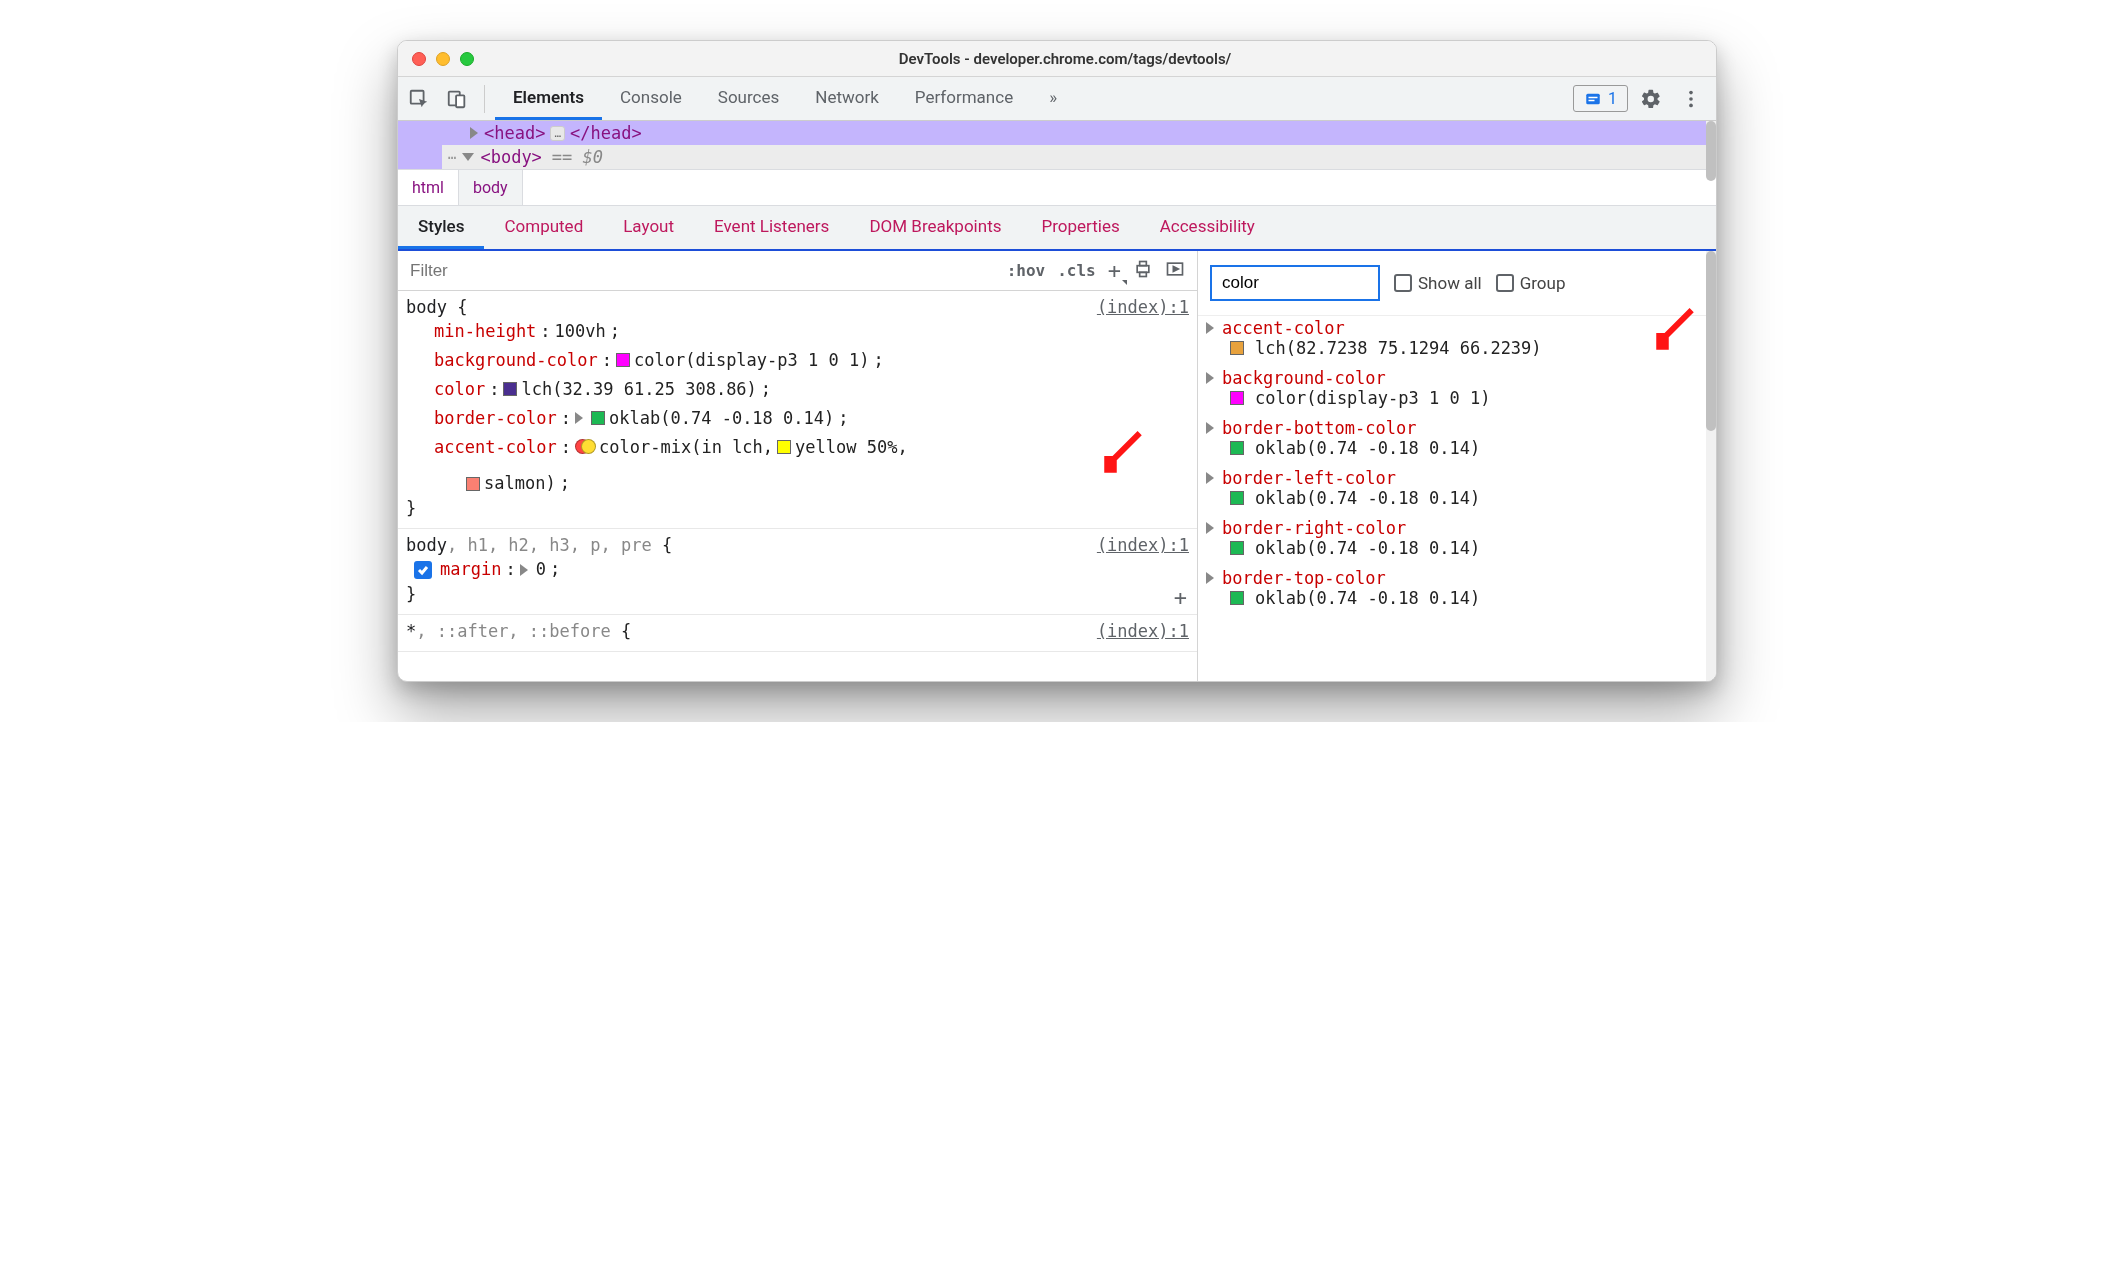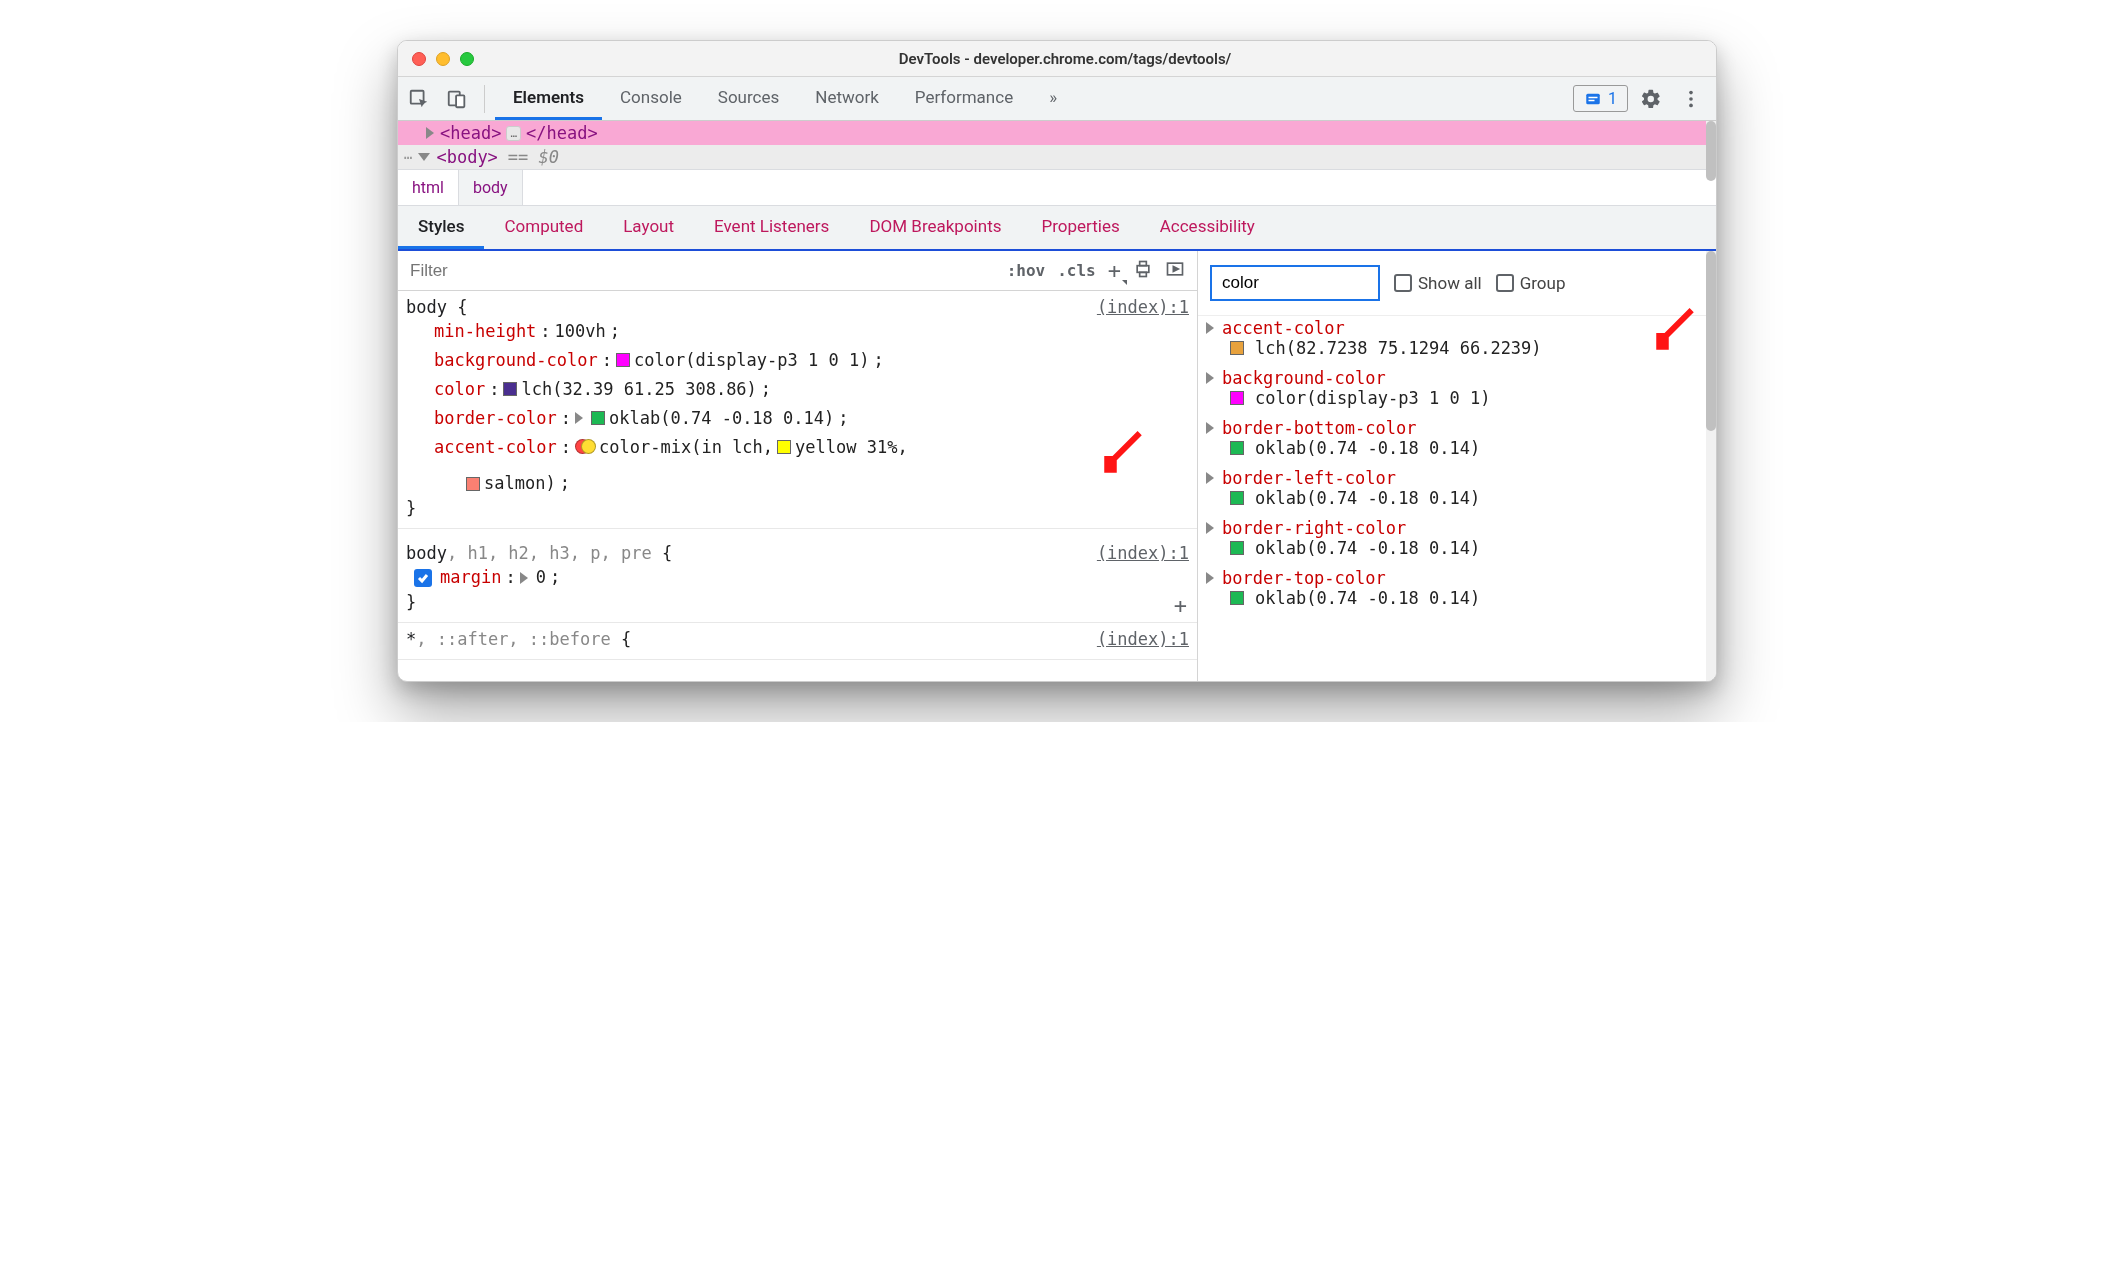--- a/index.html
+++ b/index.html
@@ -96,21 +96,22 @@
     border: 1px solid #999;
     border-radius: 3px;
     padding: 3px 10px;
     color: #1a73e8;
     font-size: 16px;
   }
   .gear-icon svg, .more-icon svg { width: 22px; height: 22px; fill: #5f6368; }
   .dom-area {
     font-family: ui-monospace, Menlo, Consolas, monospace;
     font-size: 17px;
-    background: #f9a8d4;
+    background: #c4b5fd;
+    padding-left: 44px;
   }
   .dom-line {
     padding: 2px 6px 2px 28px;
     display: flex;
     align-items: center;
     gap: 2px;
   }
   .dom-line.selected {
     background: #ececec;
   }
@@ -529,31 +530,31 @@
           </div>
           <div class="decl" style="flex-wrap:wrap">
             <span class="prop">accent-color</span>
               <span class="punct">:</span>
             <span class="colormix-swatch">
                 <span class="c1"></span>
                 <span class="c2"></span>
               </span>
             <span class="val">color-mix(in lch, </span>
             <span class="swatch yellow"></span>
-            <span class="val">yellow 31%,</span>
+            <span class="val">yellow 50%,</span>
             <div style="width:100%"></div>
             <span style="padding-left:28px"></span>
             <span class="swatch salmon"></span>
             <span class="val">salmon)</span>
               <span class="punct">;</span>
           </div>
           <div class="punct" style="padding-left:0">}</div>
         </div>
 
-        <div class="rule" style="position:relative;margin-top:8px;">
+        <div class="rule" style="position:relative;">
           <div class="rule-header">
             <span class="selector">
               <span>body</span><span class="comma-grey">, h1, h2, h3, p, pre</span> <span class="punct">{</span>
             </span>
             <span class="source-link">(index):1</span>
           </div>
           <div class="decl" style="padding-left:8px;">
             <span class="checkbox-styled">
               <svg viewBox="0 0 12 12">
                   <polyline points="2,6 5,9 10,3"></polyline>

